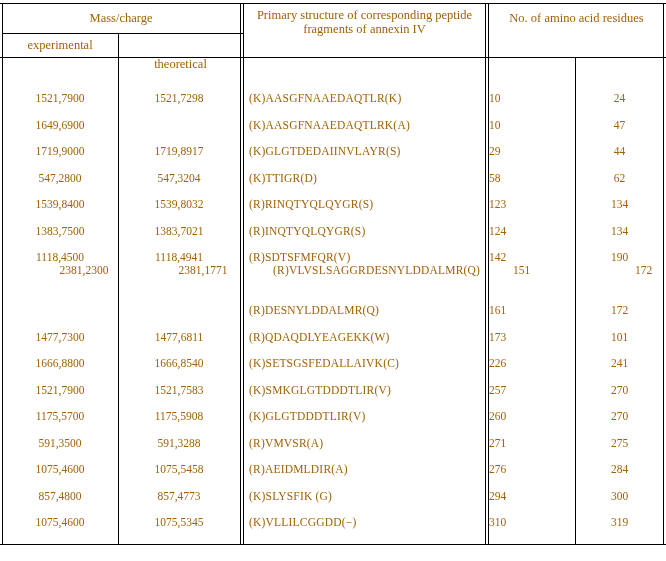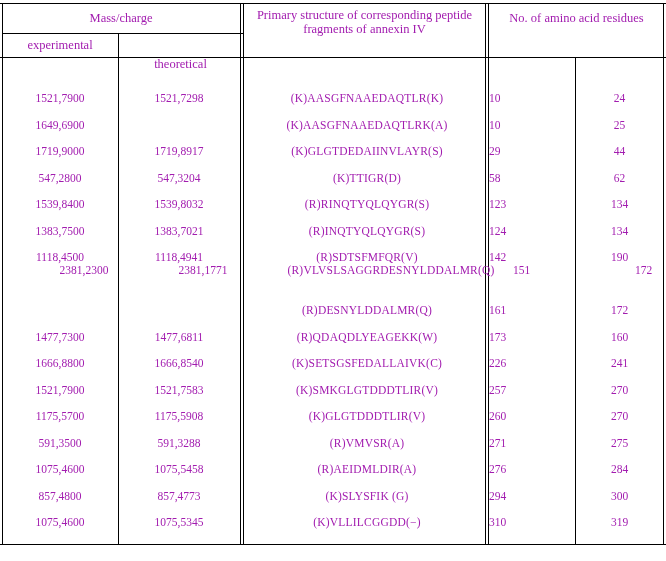--- a/index.html
+++ b/index.html
@@ -1,21 +1,21 @@
 <!DOCTYPE html>
 <html><head>
 <meta charset="utf-8">
 <style>
   html, body { margin: 0; padding: 0; }
   .page {
     position: relative;
     width: 666px;
     height: 561px;
     background: #ffffff;
-    color: #a21caf;
+    color: #a16207;
     font-family: "Liberation Serif", "DejaVu Serif", serif;
     overflow: hidden;
   }
   .hline { position: absolute; height: 1px; background: #000; }
   .vline { position: absolute; width: 1px; background: #000; }
 
   .hdr {
     position: absolute;
     display: flex;
     align-items: center;
@@ -32,21 +32,21 @@
   .h-primary span { display: inline-block; width: 232px; }
   .h-res     { left: 489px; top: 4px;  width: 175px; height: 28px; }
 
   .row { position: absolute; left: 0; width: 666px; height: 16px; padding-left: 37px; }
   .cell {
     position: absolute; top: 0; height: 16px;
     line-height: 16px; font-size: 11.5px; white-space: nowrap;
   }
   .c-exp { left: 2px;   width: 116px; text-align: center; }
   .c-theo{ left: 118px; width: 122px; text-align: center; }
-  .c-seq { left: 249px; width: 236px; text-align: center; letter-spacing: 0.2px; }
+  .c-seq { left: 249px; width: 236px; text-align: left; letter-spacing: 0.2px; }
   .c-r1  { left: 489px; width: 86px;  text-align: left; }
   .c-r2  { left: 575px; width: 89px;  text-align: center; }
 </style>
 </head>
 <body>
 
 <div class="page">
 
   <div class="hline" style="left:0; top:3px; width:666px;"></div>
   <div class="hline" style="left:2px; top:33px; width:241px;"></div>
@@ -76,21 +76,21 @@
       <div class="cell c-theo">1521,7298</div>
       <div class="cell c-seq">(K)AASGFNAAEDAQTLR(K)</div>
       <div class="cell c-r1">10</div>
       <div class="cell c-r2">24</div>
     </div>
 
     <div class="row" style="top: 116.5px;">
       <div class="cell c-exp">1649,6900</div>
       <div class="cell c-seq">(K)AASGFNAAEDAQTLRK(A)</div>
       <div class="cell c-r1">10</div>
-      <div class="cell c-r2">25</div>
+      <div class="cell c-r2">47</div>
     </div>
 
     <div class="row" style="top: 143px;">
       <div class="cell c-exp">1719,9000</div>
       <div class="cell c-theo">1719,8917</div>
       <div class="cell c-seq">(K)GLGTDEDAIINVLAYR(S)</div>
       <div class="cell c-r1">29</div>
       <div class="cell c-r2">44</div>
     </div>
 
@@ -138,21 +138,21 @@
       <div class="cell c-seq">(R)DESNYLDDALMR(Q)</div>
       <div class="cell c-r1">161</div>
       <div class="cell c-r2">172</div>
     </div>
 
     <div class="row" style="top: 328.5px;">
       <div class="cell c-exp">1477,7300</div>
       <div class="cell c-theo">1477,6811</div>
       <div class="cell c-seq">(R)QDAQDLYEAGEKK(W)</div>
       <div class="cell c-r1">173</div>
-      <div class="cell c-r2">160</div>
+      <div class="cell c-r2">101</div>
     </div>
 
     <div class="row" style="top: 355px;">
       <div class="cell c-exp">1666,8800</div>
       <div class="cell c-theo">1666,8540</div>
       <div class="cell c-seq">(K)SETSGSFEDALLAIVK(C)</div>
       <div class="cell c-r1">226</div>
       <div class="cell c-r2">241</div>
     </div>
 

